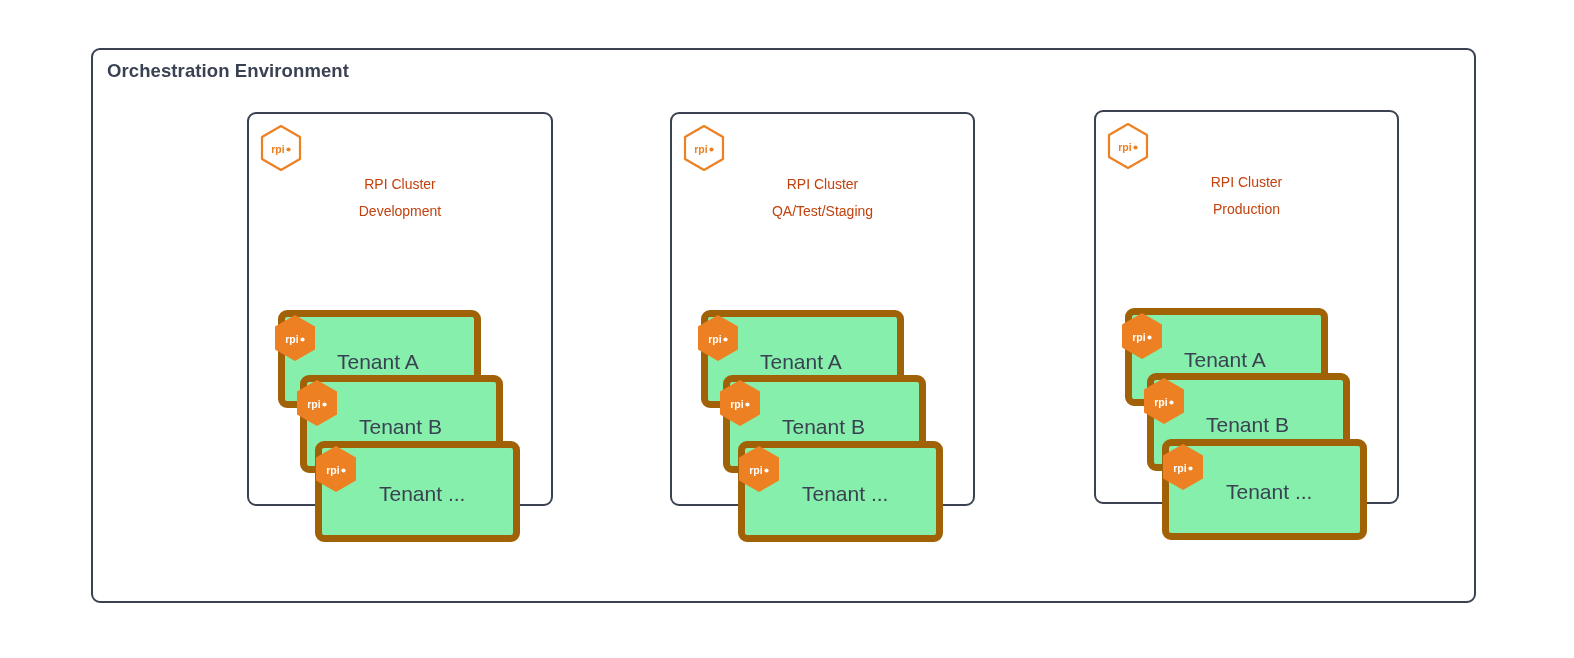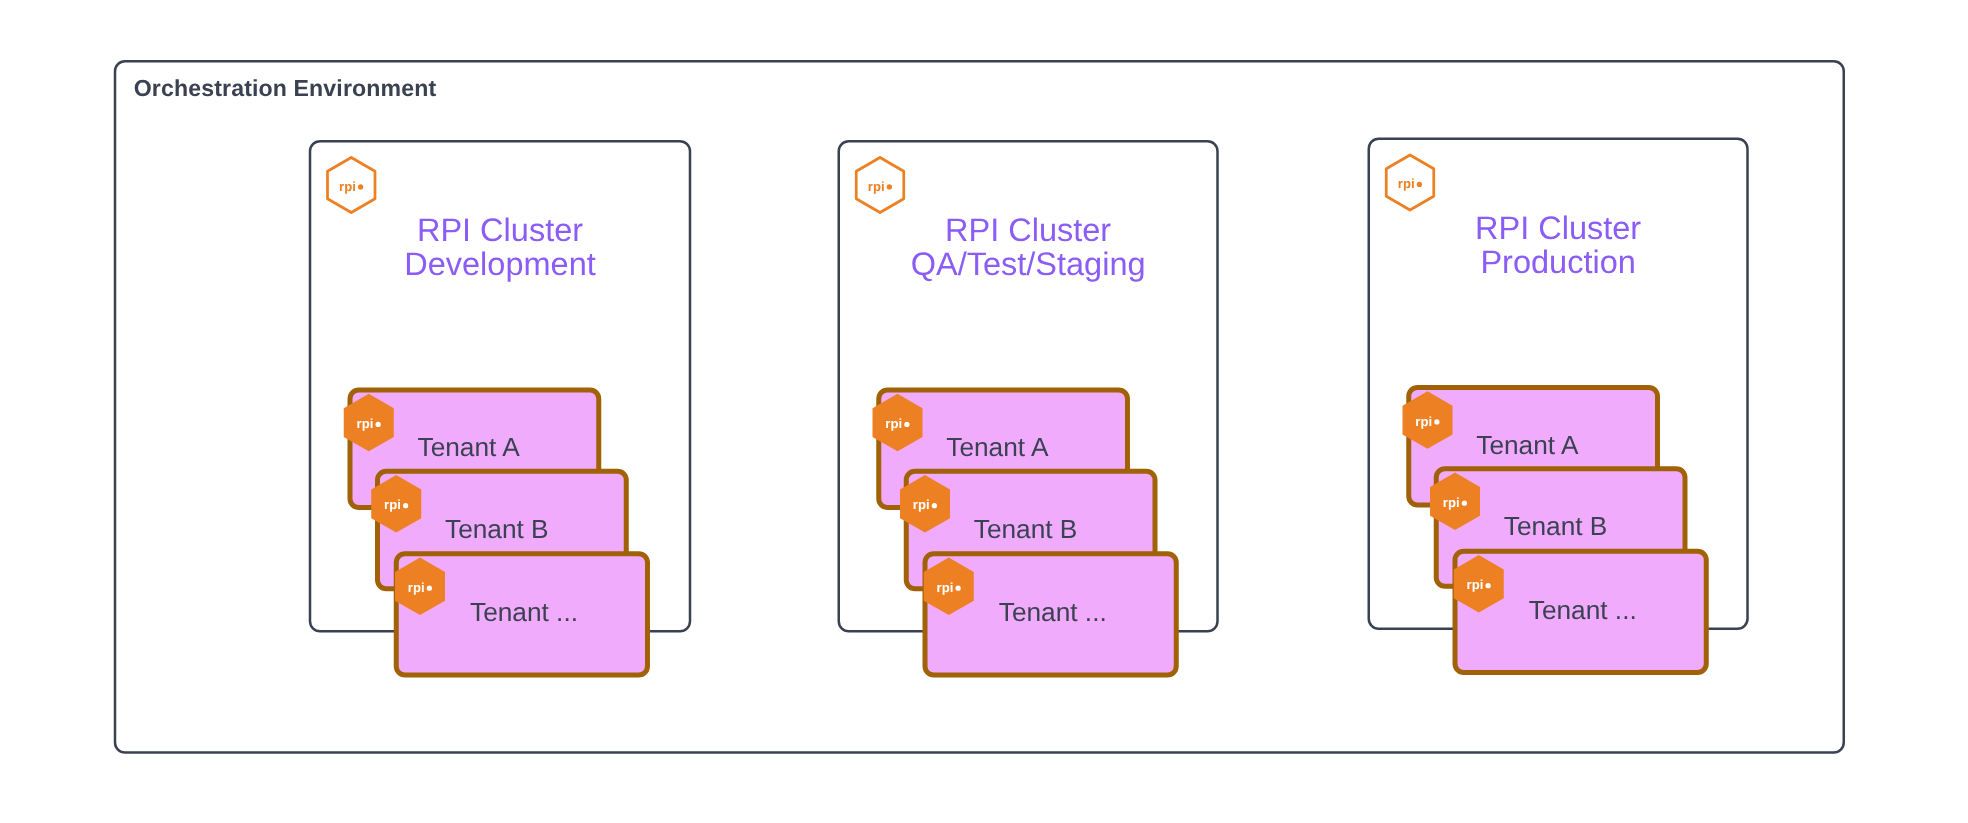--- a/index.html
+++ b/index.html
@@ -46,43 +46,43 @@
     border-radius: 9px;
     background: #ffffff;
     padding-left: 18px;
   }
   .cluster-title {
     position: absolute;
     left: 0;
     right: 0;
     top: 57px;
     text-align: center;
-    font-size: 26px;
+    font-size: 14px;
     line-height: 26.5px;
-    color: #8b5cf6;
+    color: #c2410c;
     white-space: pre-line;
   }
 
   
   .hex {
     position: absolute;
     display: block;
   }
   .hex-label {
     font-family: "Liberation Sans", sans-serif;
     font-weight: bold;
   }
 
   
   .tenant-card {
     position: absolute;
     box-sizing: border-box;
-    border: 4px solid #a16207;
+    border: 7px solid #a16207;
     border-radius: 9px;
-    background: #f0abfc;
+    background: #86efac;
   }
   .tenant-label {
     position: absolute;
     font-size: 21px;
     color: #3a4151;
     white-space: nowrap;
   }
 </style>
 </head>
 <body>

